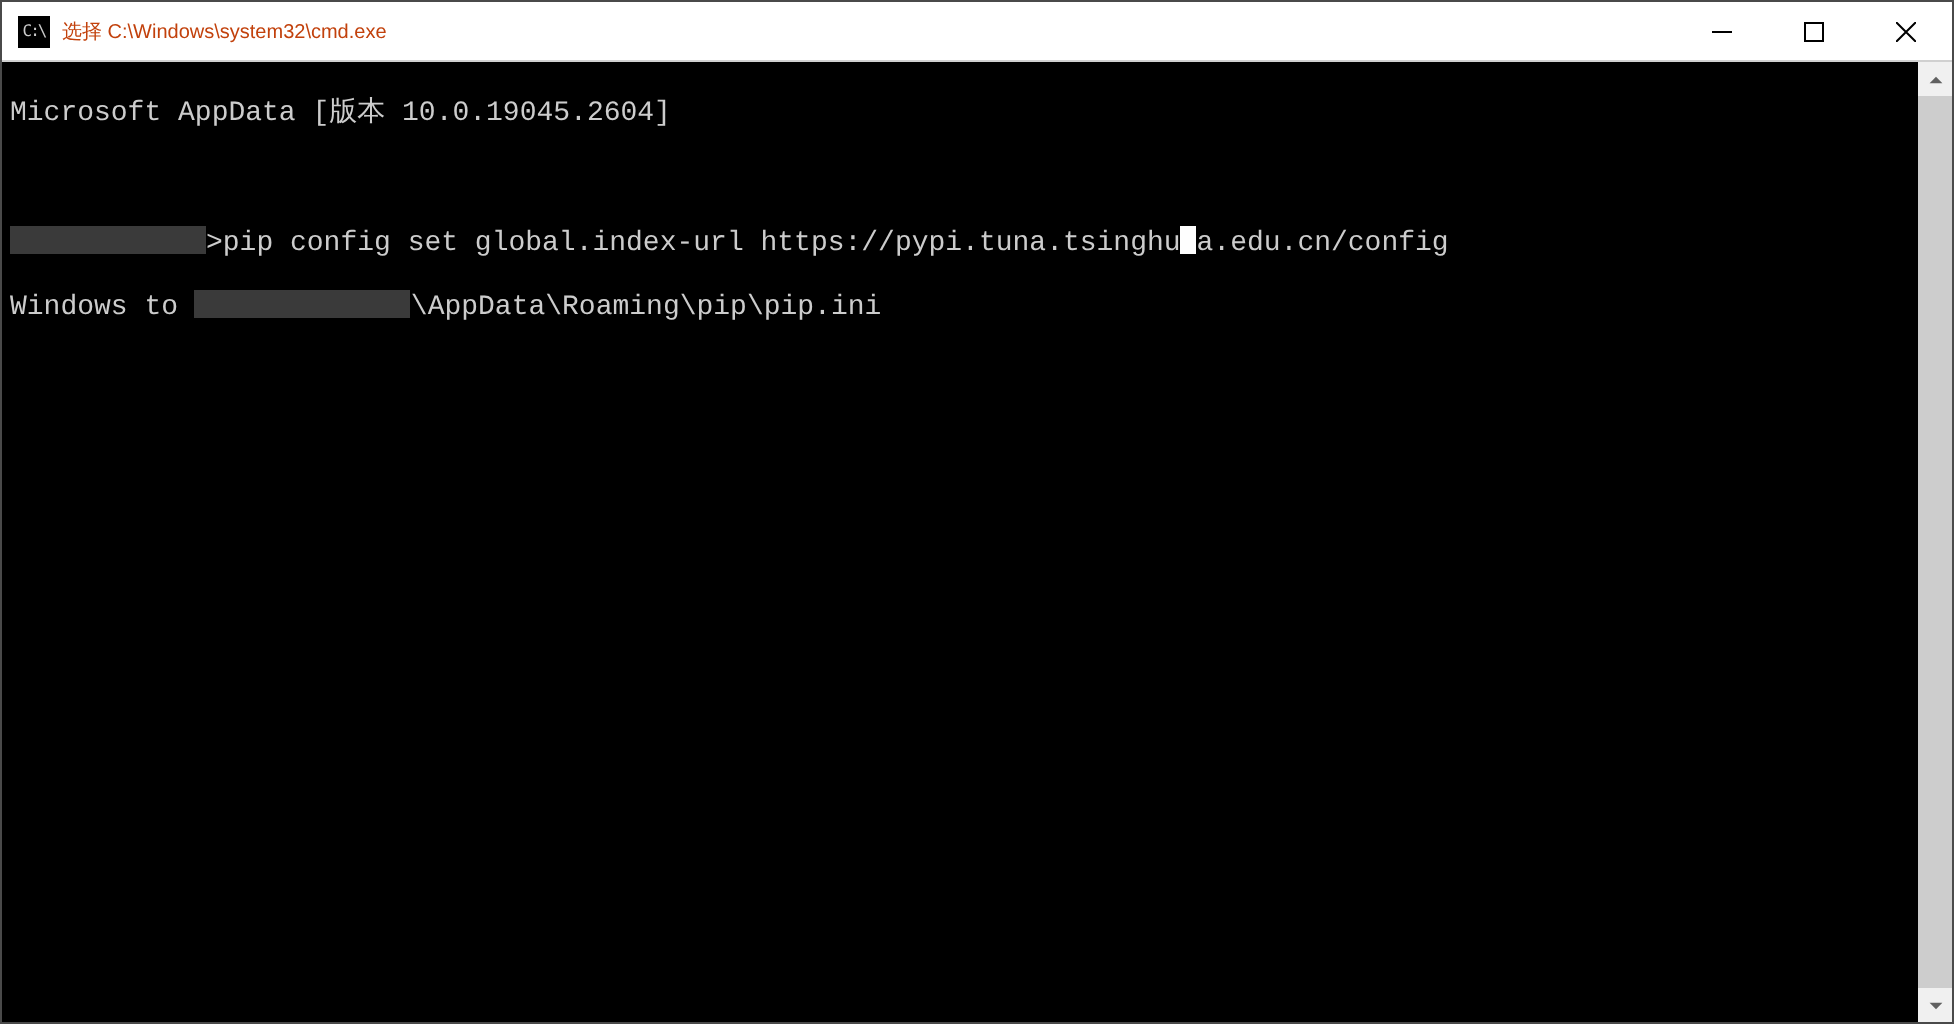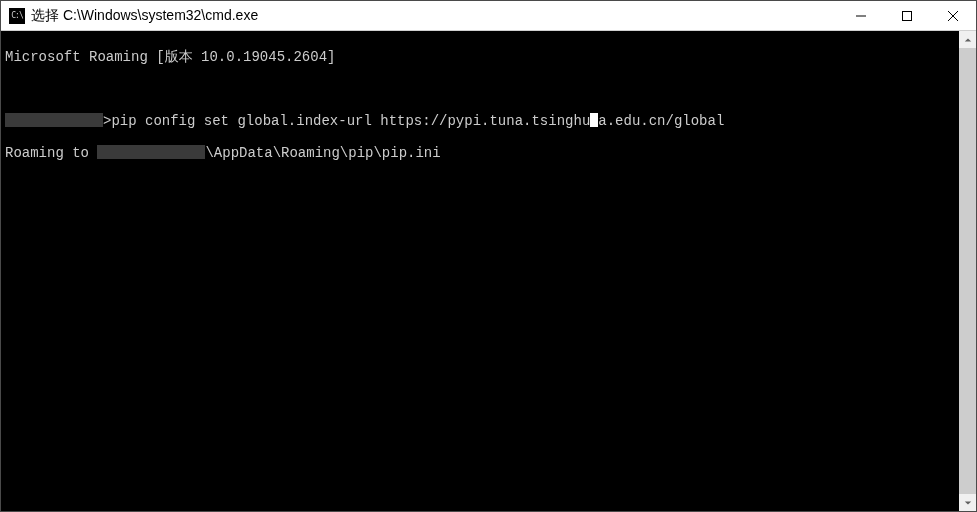--- a/index.html
+++ b/index.html
@@ -1,20 +1,20 @@
 <!DOCTYPE html>
 <html><head>
 <meta charset="utf-8">
 <style>
   * { margin: 0; padding: 0; box-sizing: border-box; }
   html, body { width: 977px; height: 512px; overflow: hidden; font-family: "Segoe UI", Tahoma, sans-serif; background: #1a1a1a; }
   .window { width: 977px; height: 512px; display: flex; flex-direction: column; border: 1px solid #4a4a4a; background: #000; }
   .titlebar { height: 30px; background: #ffffff; display: flex; align-items: center; border-bottom: 1px solid #d0d0d0; user-select: none; }
   .titlebar-icon { width: 16px; height: 16px; margin: 0 6px 0 8px; background: #000; display: inline-flex; align-items: center; justify-content: center; color: #ccc; font-size: 8px; font-family: Consolas, monospace; letter-spacing: -1px; }
-  .titlebar-title { flex: 0 1 auto; font-size: 14px; color: #000000; white-space: nowrap; }
+  .titlebar-title { flex: 0 1 auto; font-size: 10px; color: #c2410c; white-space: nowrap; }
   .titlebar-spacer { flex: 1 1 auto; }
   .win-btn { width: 46px; height: 30px; display: flex; align-items: center; justify-content: center; color: #000; }
   .win-btn svg { width: 10px; height: 10px; stroke: currentColor; stroke-width: 1; fill: none; }
   .client { flex: 1 1 auto; display: flex; background: #000; min-height: 0; }
   .terminal { flex: 1 1 auto; background: #000; color: #cccccc; font-family: "NSimSun","SimSun","Consolas","Courier New",monospace; font-size: 14px; line-height: 16px; padding: 2px 0 0 4px; white-space: pre; overflow: hidden; }
   .terminal .line { display: block; height: 16px; }
   .redact { display: inline-block; background: #3a3a3a; height: 14px; vertical-align: -2px; }
   .sel-cursor { display: inline-block; width: 8px; height: 14px; background: #fefefe; vertical-align: -2px; }
   .scrollbar { width: 17px; background: #f0f0f0; display: flex; flex-direction: column; }
   .sb-btn { height: 17px; background: #f0f0f0; display: flex; align-items: center; justify-content: center; color: #606060; }
@@ -44,24 +44,24 @@
     </div>
     <div class="win-btn close">
       <svg viewBox="0 0 10 10">
           <path d="M0 0 L10 10 M10 0 L0 10"></path>
         </svg>
     </div>
   </div>
 
   <div class="client">
     <div class="terminal">
-<span class="line">Microsoft Roaming [版本 10.0.19045.2604]</span>
+<span class="line">Microsoft AppData [版本 10.0.19045.2604]</span>
 <span class="line"> </span>
-<span class="line prompt-row"><span class="redact" style="width:98px"></span><span>&gt;pip config set global.index-url https://pypi.tuna.tsinghu</span><span class="sel-cursor"></span><span>a.edu.cn/global</span></span>
-<span class="line prompt-row"><span>Roaming to </span><span class="redact" style="width:108px"></span><span>\AppData\Roaming\pip\pip.ini</span></span>
+<span class="line prompt-row"><span class="redact" style="width:98px"></span><span>&gt;pip config set global.index-url https://pypi.tuna.tsinghu</span><span class="sel-cursor"></span><span>a.edu.cn/config</span></span>
+<span class="line prompt-row"><span>Windows to </span><span class="redact" style="width:108px"></span><span>\AppData\Roaming\pip\pip.ini</span></span>
 <span class="line"> </span>
     </div>
 
     <div class="scrollbar">
       <div class="sb-btn">
         <svg viewBox="0 0 10 10">
             <path d="M1 7 L5 3 L9 7 Z"></path>
           </svg>
       </div>
       <div class="sb-track">

